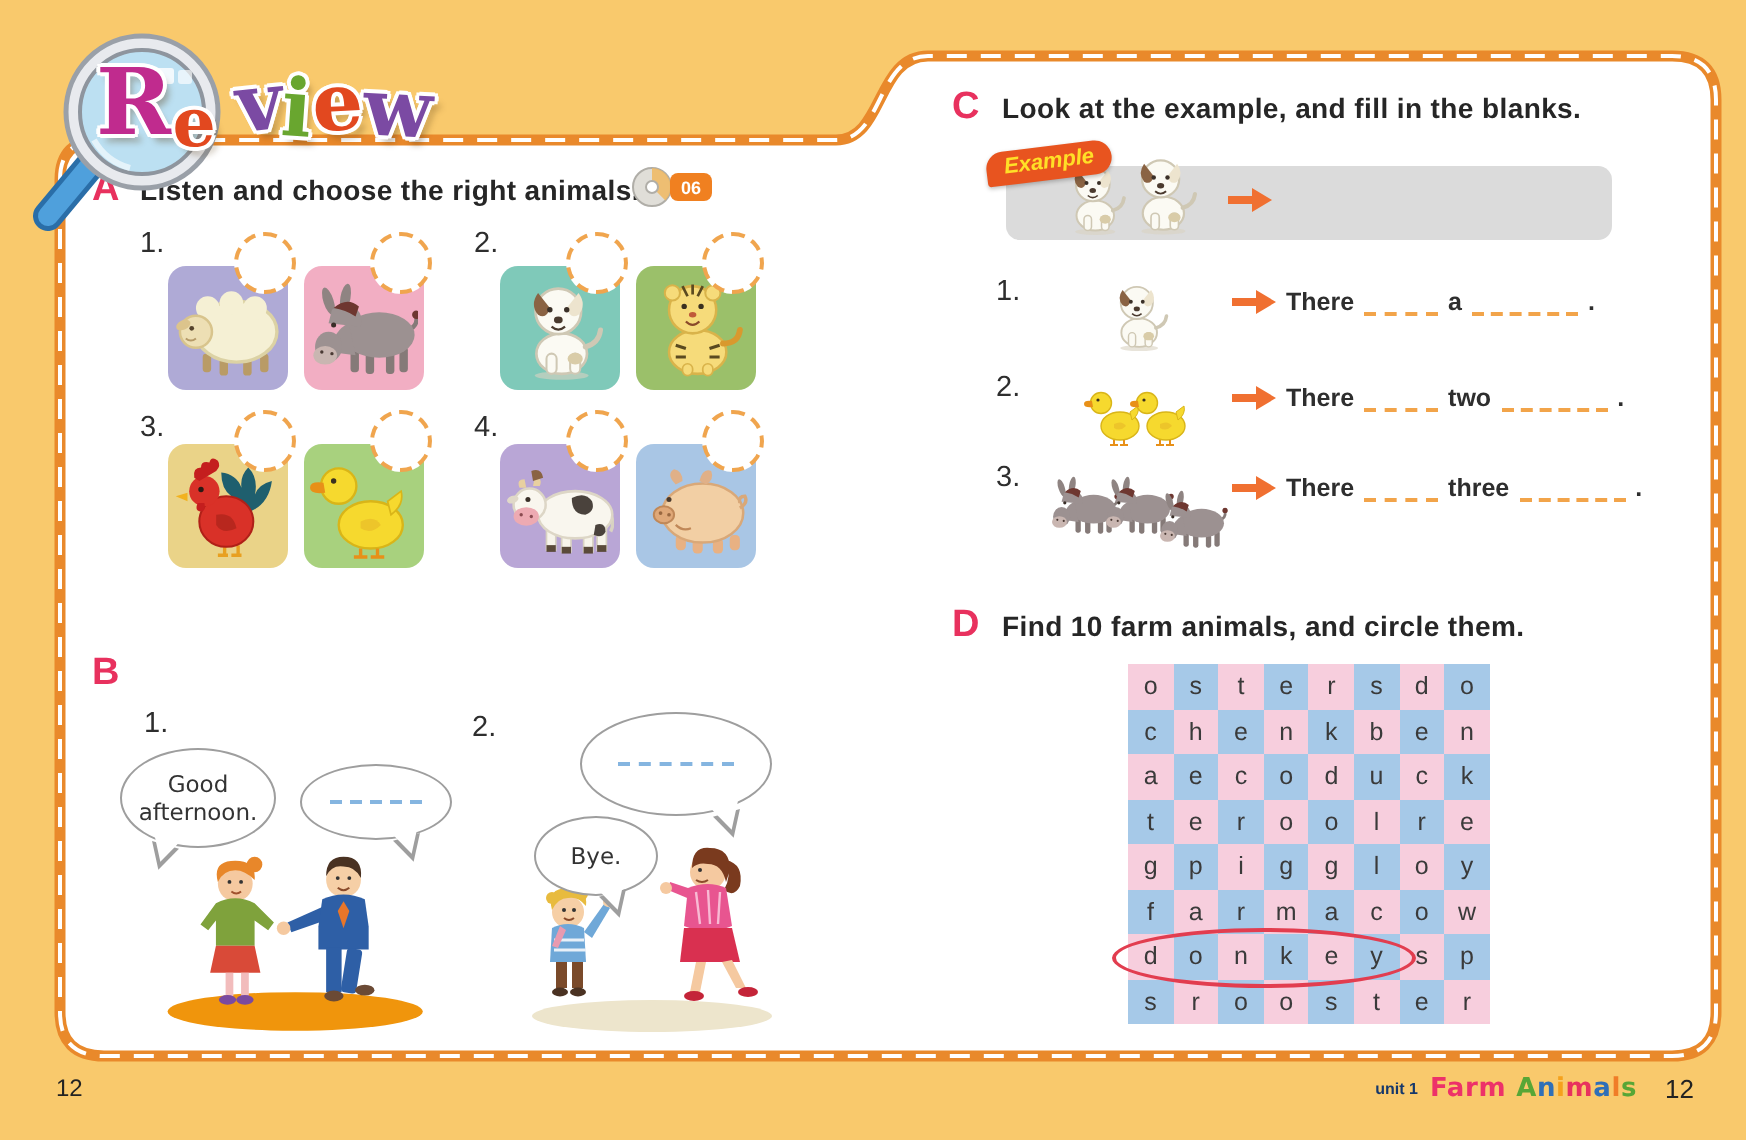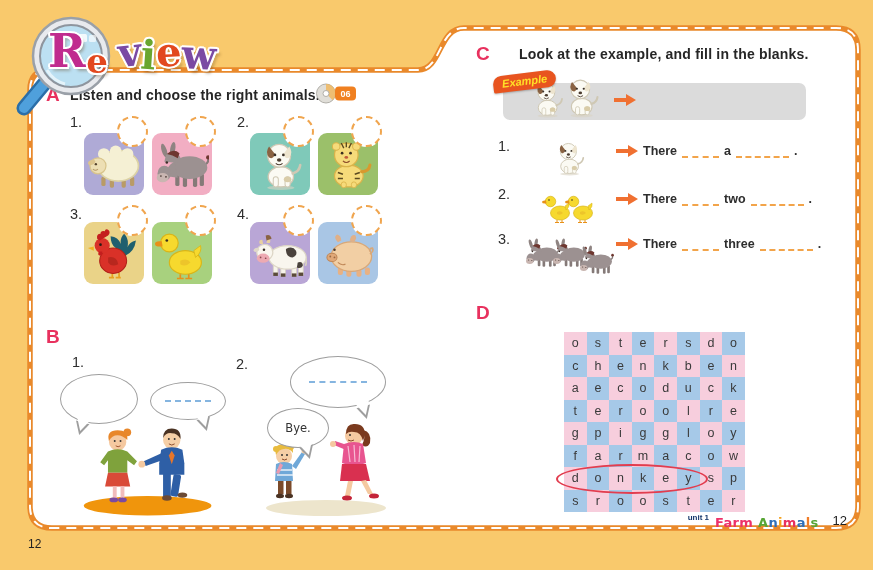--- a/index.html
+++ b/index.html
@@ -47,21 +47,21 @@
   .b1{width:37px;height:13px}.b2{width:53px;height:13px}
 
   .word-grid{position:absolute;left:564px;top:332px;display:grid;
              grid-template-columns:repeat(8,22.6px);grid-auto-rows:22.5px;z-index:2}
   .cell{display:flex;align-items:center;justify-content:center;
         font:500 12.5px "Liberation Sans",sans-serif;color:#3A3A3A}
   .circle-ellipse{position:absolute;left:556px;top:464px;width:148px;height:26px;
                   border:2.4px solid #E23D4F;border-radius:50%;z-index:3}
 
   .footer-left{position:absolute;left:28px;top:537px;font:12px "Liberation Sans",sans-serif;color:#222}
-  .footer-right{position:absolute;right:26px;top:513px;display:flex;align-items:flex-start;gap:6px}
+  .footer-right{position:absolute;right:26px;top:535px;display:flex;align-items:center;gap:6px}
   .unit-label{font:700 8px "Liberation Sans",sans-serif;color:#16386B}
   .ft-word{font:700 13px "DejaVu Sans",sans-serif;letter-spacing:.3px}
   .footer-page{font:13px "Liberation Sans",sans-serif;color:#222;margin-left:8px}
 
   .logo-letter{display:inline-block;font-family:"DejaVu Serif",serif;font-weight:700;
      text-shadow:2px 0 0 #fff,-2px 0 0 #fff,0 2px 0 #fff,0 -2px 0 #fff,
                  1.5px 1.5px 0 #fff,-1.5px 1.5px 0 #fff,1.5px -1.5px 0 #fff,-1.5px -1.5px 0 #fff,
                  3px 4px 3px rgba(90,60,20,.35)}
   .scene{position:absolute;z-index:2}
 </style>
@@ -264,20 +264,21 @@
           </svg>
         </div>
         <div class="answer-circle"></div>
       </div>
     </div>
 
   <div class="sec-letter" style="left:46px;top:326px">B</div>
 
   <div class="item-num" style="left:72px;top:354px">1.</div>
   <div class="bubble tail-left" style="left:60px;top:374px;width:76px;height:48px">
+    <span>Good afternoon.</span>
     <i class="tail t-out"></i>
       <i class="tail t-in"></i>
   </div>
   <div class="bubble tail-right" style="left:150px;top:382px;width:74px;height:36px">
     <span class="dashline"></span>
     <i class="tail t-out"></i>
       <i class="tail t-in"></i>
   </div>
   <div id="scene-1" class="scene" style="left:78px;top:420px;width:145px;height:98px">
       <svg viewBox="0 0 150 100" width="100%" height="100%">
@@ -351,21 +352,21 @@
 <path d="M86 63 l-3 15 h5 l3 -15 z" fill="#F5C9A0"></path>
 <path d="M99 63 l7 13 h5 l-7 -14 z" fill="#F5C9A0"></path>
 <ellipse cx="85" cy="80" rx="5" ry="2.5" fill="#C42438"></ellipse>
         <ellipse cx="112" cy="78" rx="5" ry="2.5" fill="#C42438"></ellipse>
 <circle cx="88" cy="17" r="1" fill="#333"></circle>
 <path d="M86 22 q3 2 6 0" stroke="#8A4A2A" stroke-width="1" fill="none"></path>
 </svg>
     </div>
 
   <div class="sec-letter" style="left:476px;top:43px">C</div>
-  <div class="sec-title" style="left:519px;top:46px">Look at the example, and fill in the blanks.</div>
+  <div class="sec-title" style="left:501px;top:46px">Look at the example, and fill in the blanks.</div>
   <div class="gray-box"></div>
   <div class="ribbon">Example</div>
   <div id="example-animals" class="ex-animals">
       <div style="width:40px;height:38px;">
         <svg viewBox="0 0 64 60" width="100%" height="100%" preserveAspectRatio="xMidYMid meet">
           <ellipse cx="33" cy="57" rx="16" ry="2.5" fill="#D8D2C2" opacity=".6"></ellipse>
           <ellipse cx="33" cy="44" rx="15" ry="12" fill="#FBFAF3" stroke="#CFC8B4" stroke-width="1.6"></ellipse>
           <rect x="24" y="44" width="6" height="12" rx="3" fill="#FBFAF3" stroke="#CFC8B4" stroke-width="1.2"></rect>
           <rect x="38" y="44" width="6" height="12" rx="3" fill="#FBFAF3" stroke="#CFC8B4" stroke-width="1.2"></rect>
           <path d="M47 40 q8 -2 9 -10" stroke="#CFC8B4" stroke-width="3" fill="none" stroke-linecap="round"></path>
@@ -552,20 +553,21 @@
           <span>There</span>
           <span class="blank b1"></span>
           <span>three</span>
           <span class="blank b2"></span>
           <span>.</span>
         </div>
       </div>
     </div>
 
   <div class="sec-letter" style="left:476px;top:302px">D</div>
+  <div class="sec-title" style="left:501px;top:305px">Find 10 farm animals, and circle them.</div>
   <div id="word-grid" class="word-grid">
       <div class="cell" style="background: rgb(247, 206, 221);">o</div>
       <div class="cell" style="background: rgb(166, 201, 232);">s</div>
       <div class="cell" style="background: rgb(247, 206, 221);">t</div>
       <div class="cell" style="background: rgb(166, 201, 232);">e</div>
       <div class="cell" style="background: rgb(247, 206, 221);">r</div>
       <div class="cell" style="background: rgb(166, 201, 232);">s</div>
       <div class="cell" style="background: rgb(247, 206, 221);">d</div>
       <div class="cell" style="background: rgb(166, 201, 232);">o</div>
       <div class="cell" style="background: rgb(166, 201, 232);">c</div>

